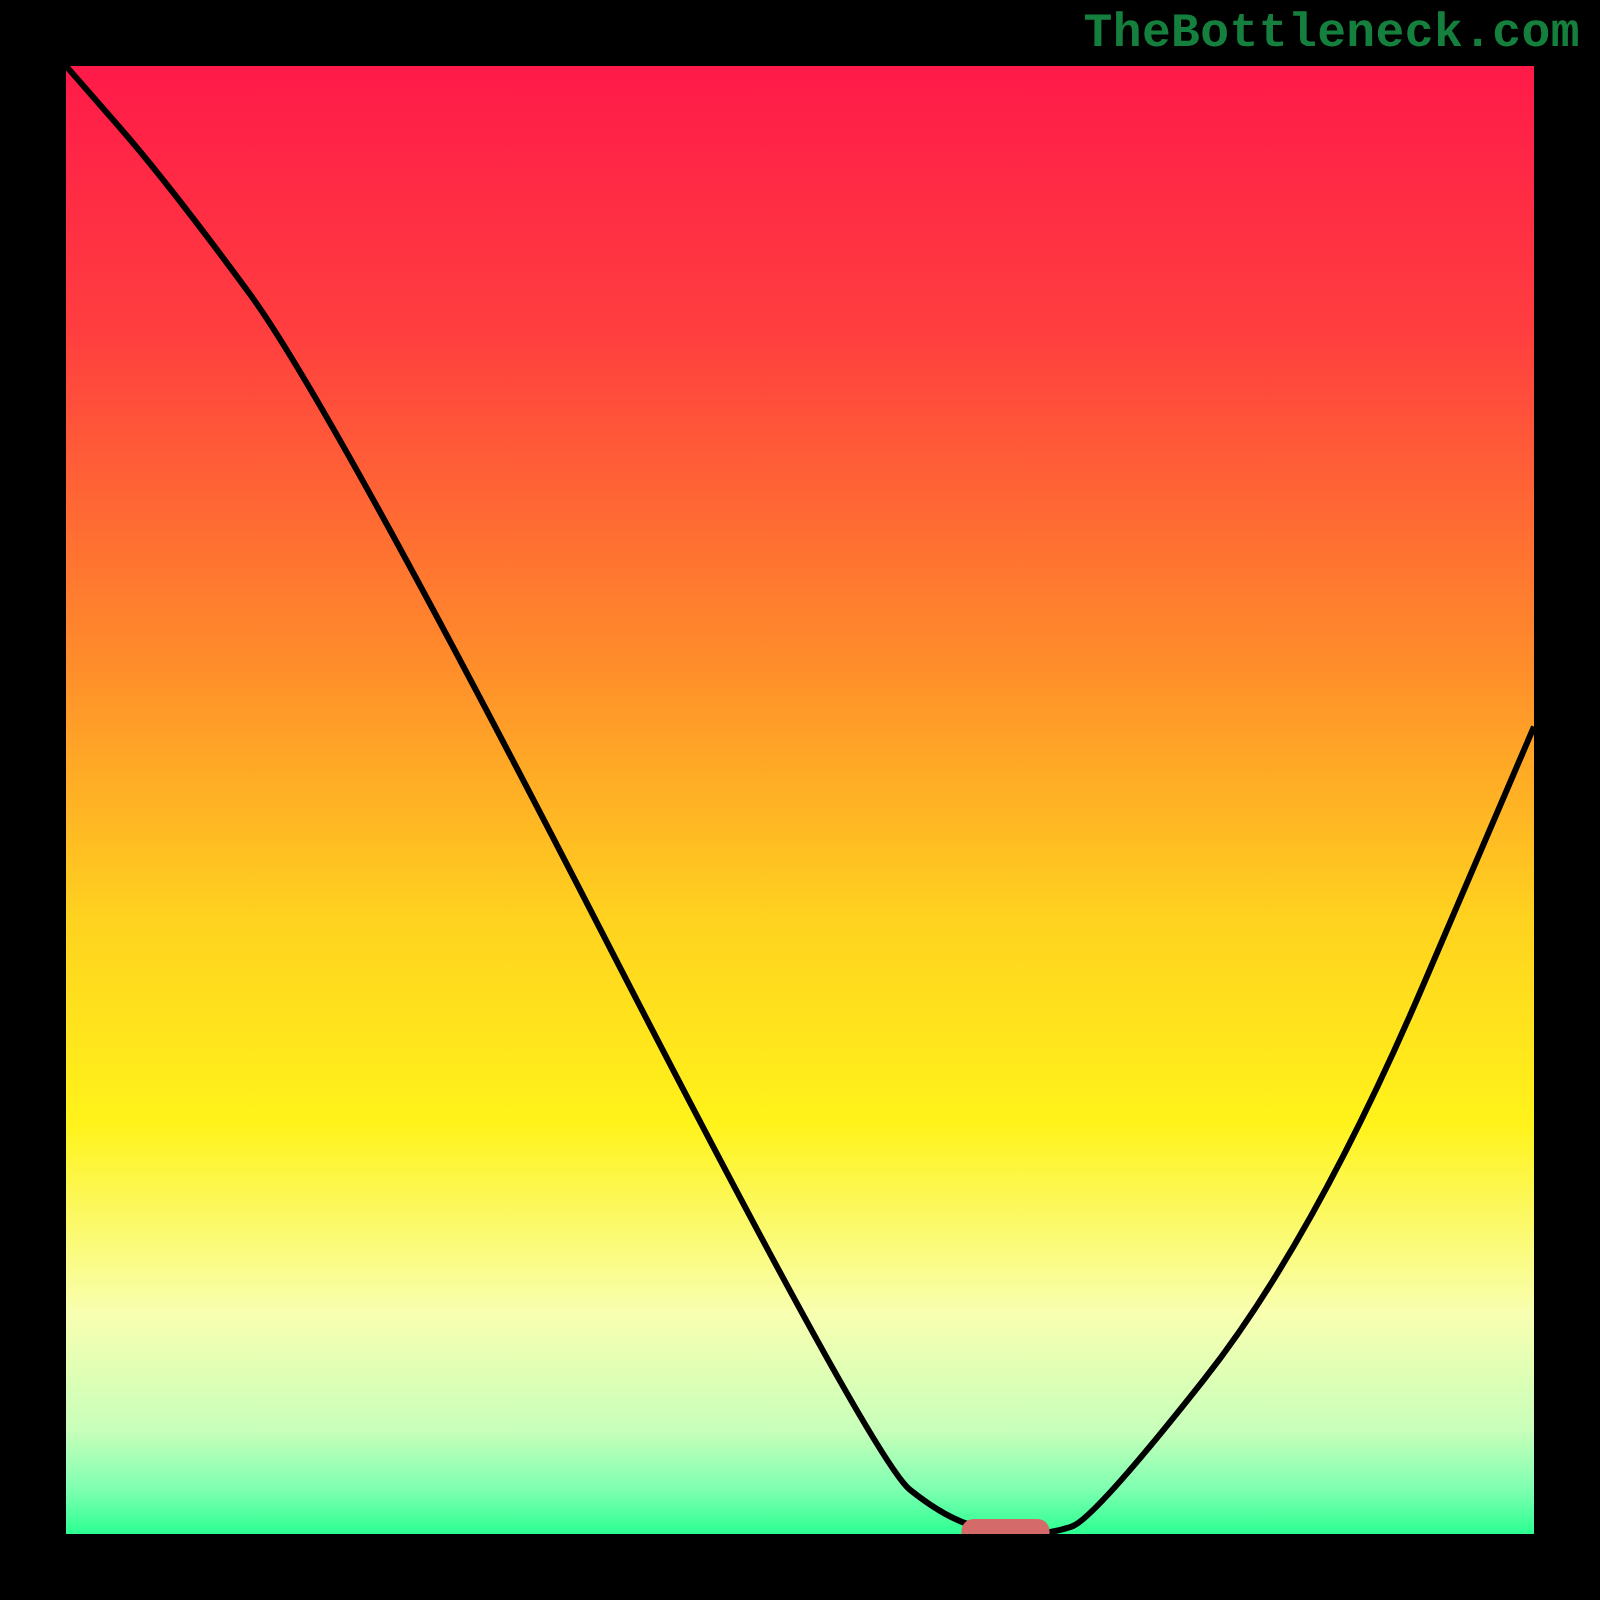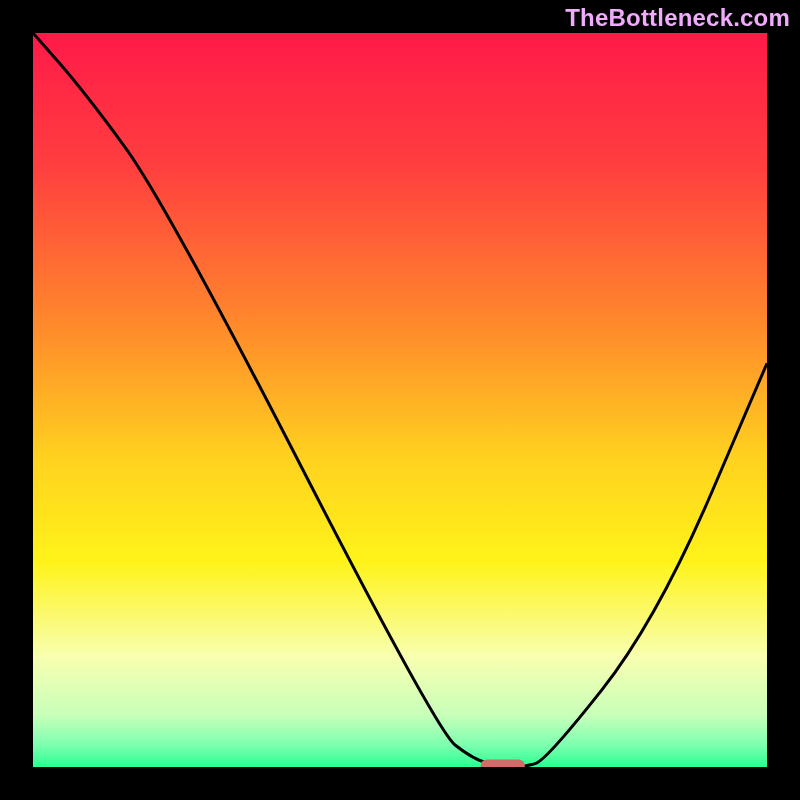--- a/index.html
+++ b/index.html
@@ -13,24 +13,24 @@
   .frame {
     position: relative;
     width: 800px;
     height: 800px;
     background: #000;
   }
   .watermark {
     position: absolute;
     top: 4px;
     right: 10px;
-    font-family: Liberation Sans, sans-serif;
+    font-family: Liberation Mono, monospace;
     font-size: 24px;
     font-weight: 600;
-    color: #f0abfc;
+    color: #15803d;
     letter-spacing: 0.2px;
     user-select: none;
   }
   .plot {
     position: absolute;
     left: 33px;
     top: 33px;
     width: 734px;
     height: 734px;
   }

